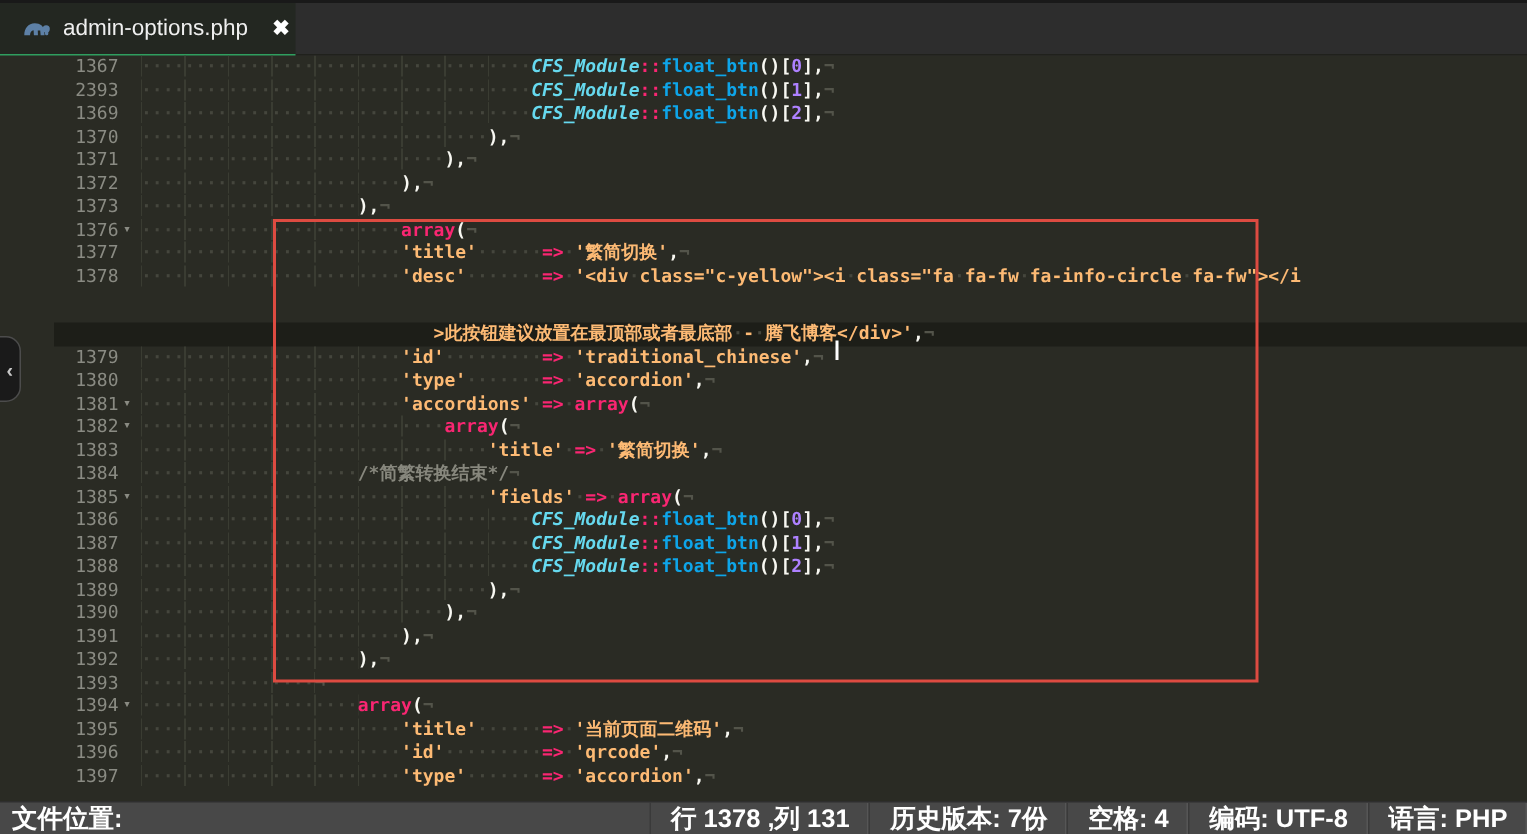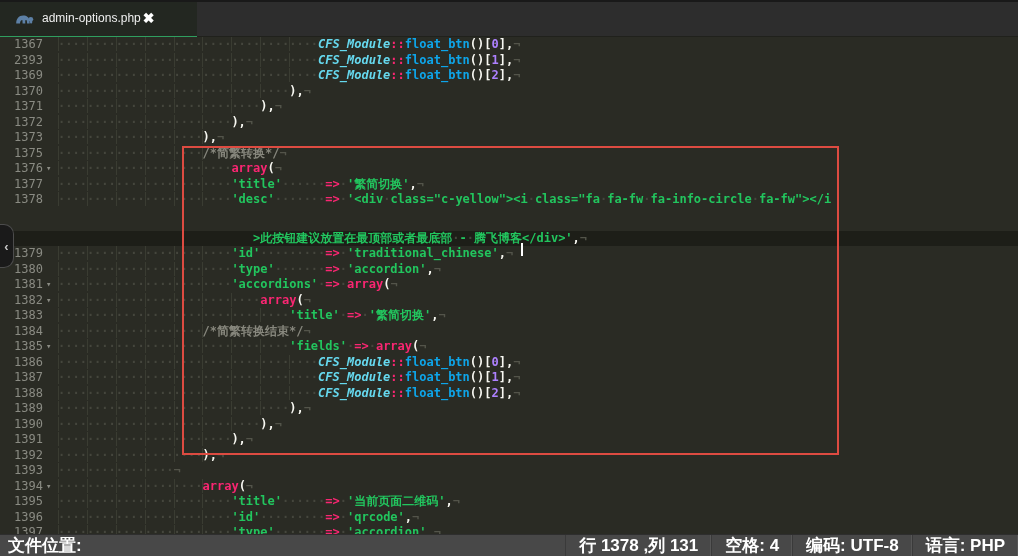--- a/index.html
+++ b/index.html
@@ -6,41 +6,41 @@
   html,body { width:1018px; height:556px; overflow:hidden; background:#2c2c2c;
     font-family:"Liberation Sans", sans-serif; }
   .app { position:relative; width:1018px; height:556px; background:#2a2b24; }
 
   
   .topbar { position:absolute; top:0; left:0; right:0; height:37px;
     background:#2d2d2d; border-top:2px solid #191919; border-bottom:1px solid #20211c; }
   .tab { position:absolute; left:0; top:0; width:197px; height:37px;
     background:#232721; display:flex; align-items:center; padding:0 12px 2px 14px;
     border-bottom:3px solid #2f9e5f; cursor:pointer; }
-  .tab-title { color:#efefef; font-size:12px; margin:0 2px 0 8px; white-space:nowrap; }
+  .tab-title { color:#efefef; font-size:15px; margin:0 16px 0 8px; white-space:nowrap; }
   .php-ico { width:20px; height:14px; flex:0 0 auto; }
   .tab-close { color:#fff; font-size:14px; font-weight:bold; line-height:1; }
 
   
   .editor { position:absolute; top:37px; left:0; right:0; bottom:22px;
-    background:#2a2b24; overflow:hidden; }
+    background:#2a2b24; overflow:hidden;padding-left:36px; }
   .row { display:flex; height:15.5px; line-height:15.5px;
     font-family:"DejaVu Sans Mono", monospace; font-size:12px; font-weight:bold; }
   .row.hl { background:#1d1e18;margin-top:23px; }
   .gut { flex:0 0 46px; text-align:right; color:#8a8b83; font-weight:normal;
     font-size:12px; padding-right:3px; }
   .fold { flex:0 0 12px; color:#8a8b83; font-size:9px; line-height:15.5px;
     text-align:left; cursor:pointer; }
   .codeln { white-space:pre; flex:1 1 auto; }
   .cls { color:#66d9ef; font-style:italic; }
   .fn  { color:#0ea5e9; }
   .op, .kw { color:#f92672; }
   .pun { color:#f8f8f2; }
   .num { color:#ae81ff; }
-  .str { color:#22c55e; }
+  .str { color:#fdba74; }
   .cmt { color:#87877d; }
   .ws  { color:#45463d; }
   .ws.lead { background-image:repeating-linear-gradient(to right,#3a3c32 0 1px,transparent 1px 28.898px); }
   .sp  { }
   .eol { color:#53544a; }
   .cursor { display:inline-block; width:0; position:relative; }
   .cursor::after { content:""; position:absolute; left:-1px; top:1px;
     width:1.6px; height:13px; background:#ffffff; }
 
   
@@ -113,25 +113,20 @@
           <span class="gut">1372</span>
           <span class="fold"></span>
           <span class="codeln"><span class="ws lead">························</span><span class="pun">),</span><span class="eol">¬</span></span>
         </div>
         <div class="row">
           <span class="gut">1373</span>
           <span class="fold"></span>
           <span class="codeln"><span class="ws lead">····················</span><span class="pun">),</span><span class="eol">¬</span></span>
         </div>
         <div class="row">
-          <span class="gut">1375</span>
-          <span class="fold"></span>
-          <span class="codeln"><span class="ws lead">····················</span><span class="cmt">/*简繁转换*/</span><span class="eol">¬</span></span>
-        </div>
-        <div class="row">
           <span class="gut">1376</span>
           <span class="fold">▾</span>
           <span class="codeln"><span class="ws lead">························</span><span class="kw">array</span><span class="pun">(</span><span class="eol">¬</span></span>
         </div>
         <div class="row">
           <span class="gut">1377</span>
           <span class="fold"></span>
           <span class="codeln"><span class="ws lead">························</span><span class="str">'title'</span><span class="ws">······</span><span class="op">=&gt;</span><span class="ws">·</span><span class="str">'繁简切换'</span><span class="pun">,</span><span class="eol">¬</span></span>
         </div>
         <div class="row">
@@ -246,18 +241,19 @@
 
   <div class="handle">
     <span>‹</span>
   </div>
 
   <div class="statusbar">
     <div class="sb-left">
       <span class="sb-label">文件位置:</span>
     </div>
     <div class="sb-cell">行 1378 ,列 131</div>
+    <div class="sb-cell">历史版本: 7份</div>
     <div class="sb-cell">空格: 4</div>
     <div class="sb-cell">编码: UTF-8</div>
     <div class="sb-cell">语言: PHP</div>
   </div>
 
 </div>
 
 </body></html>

